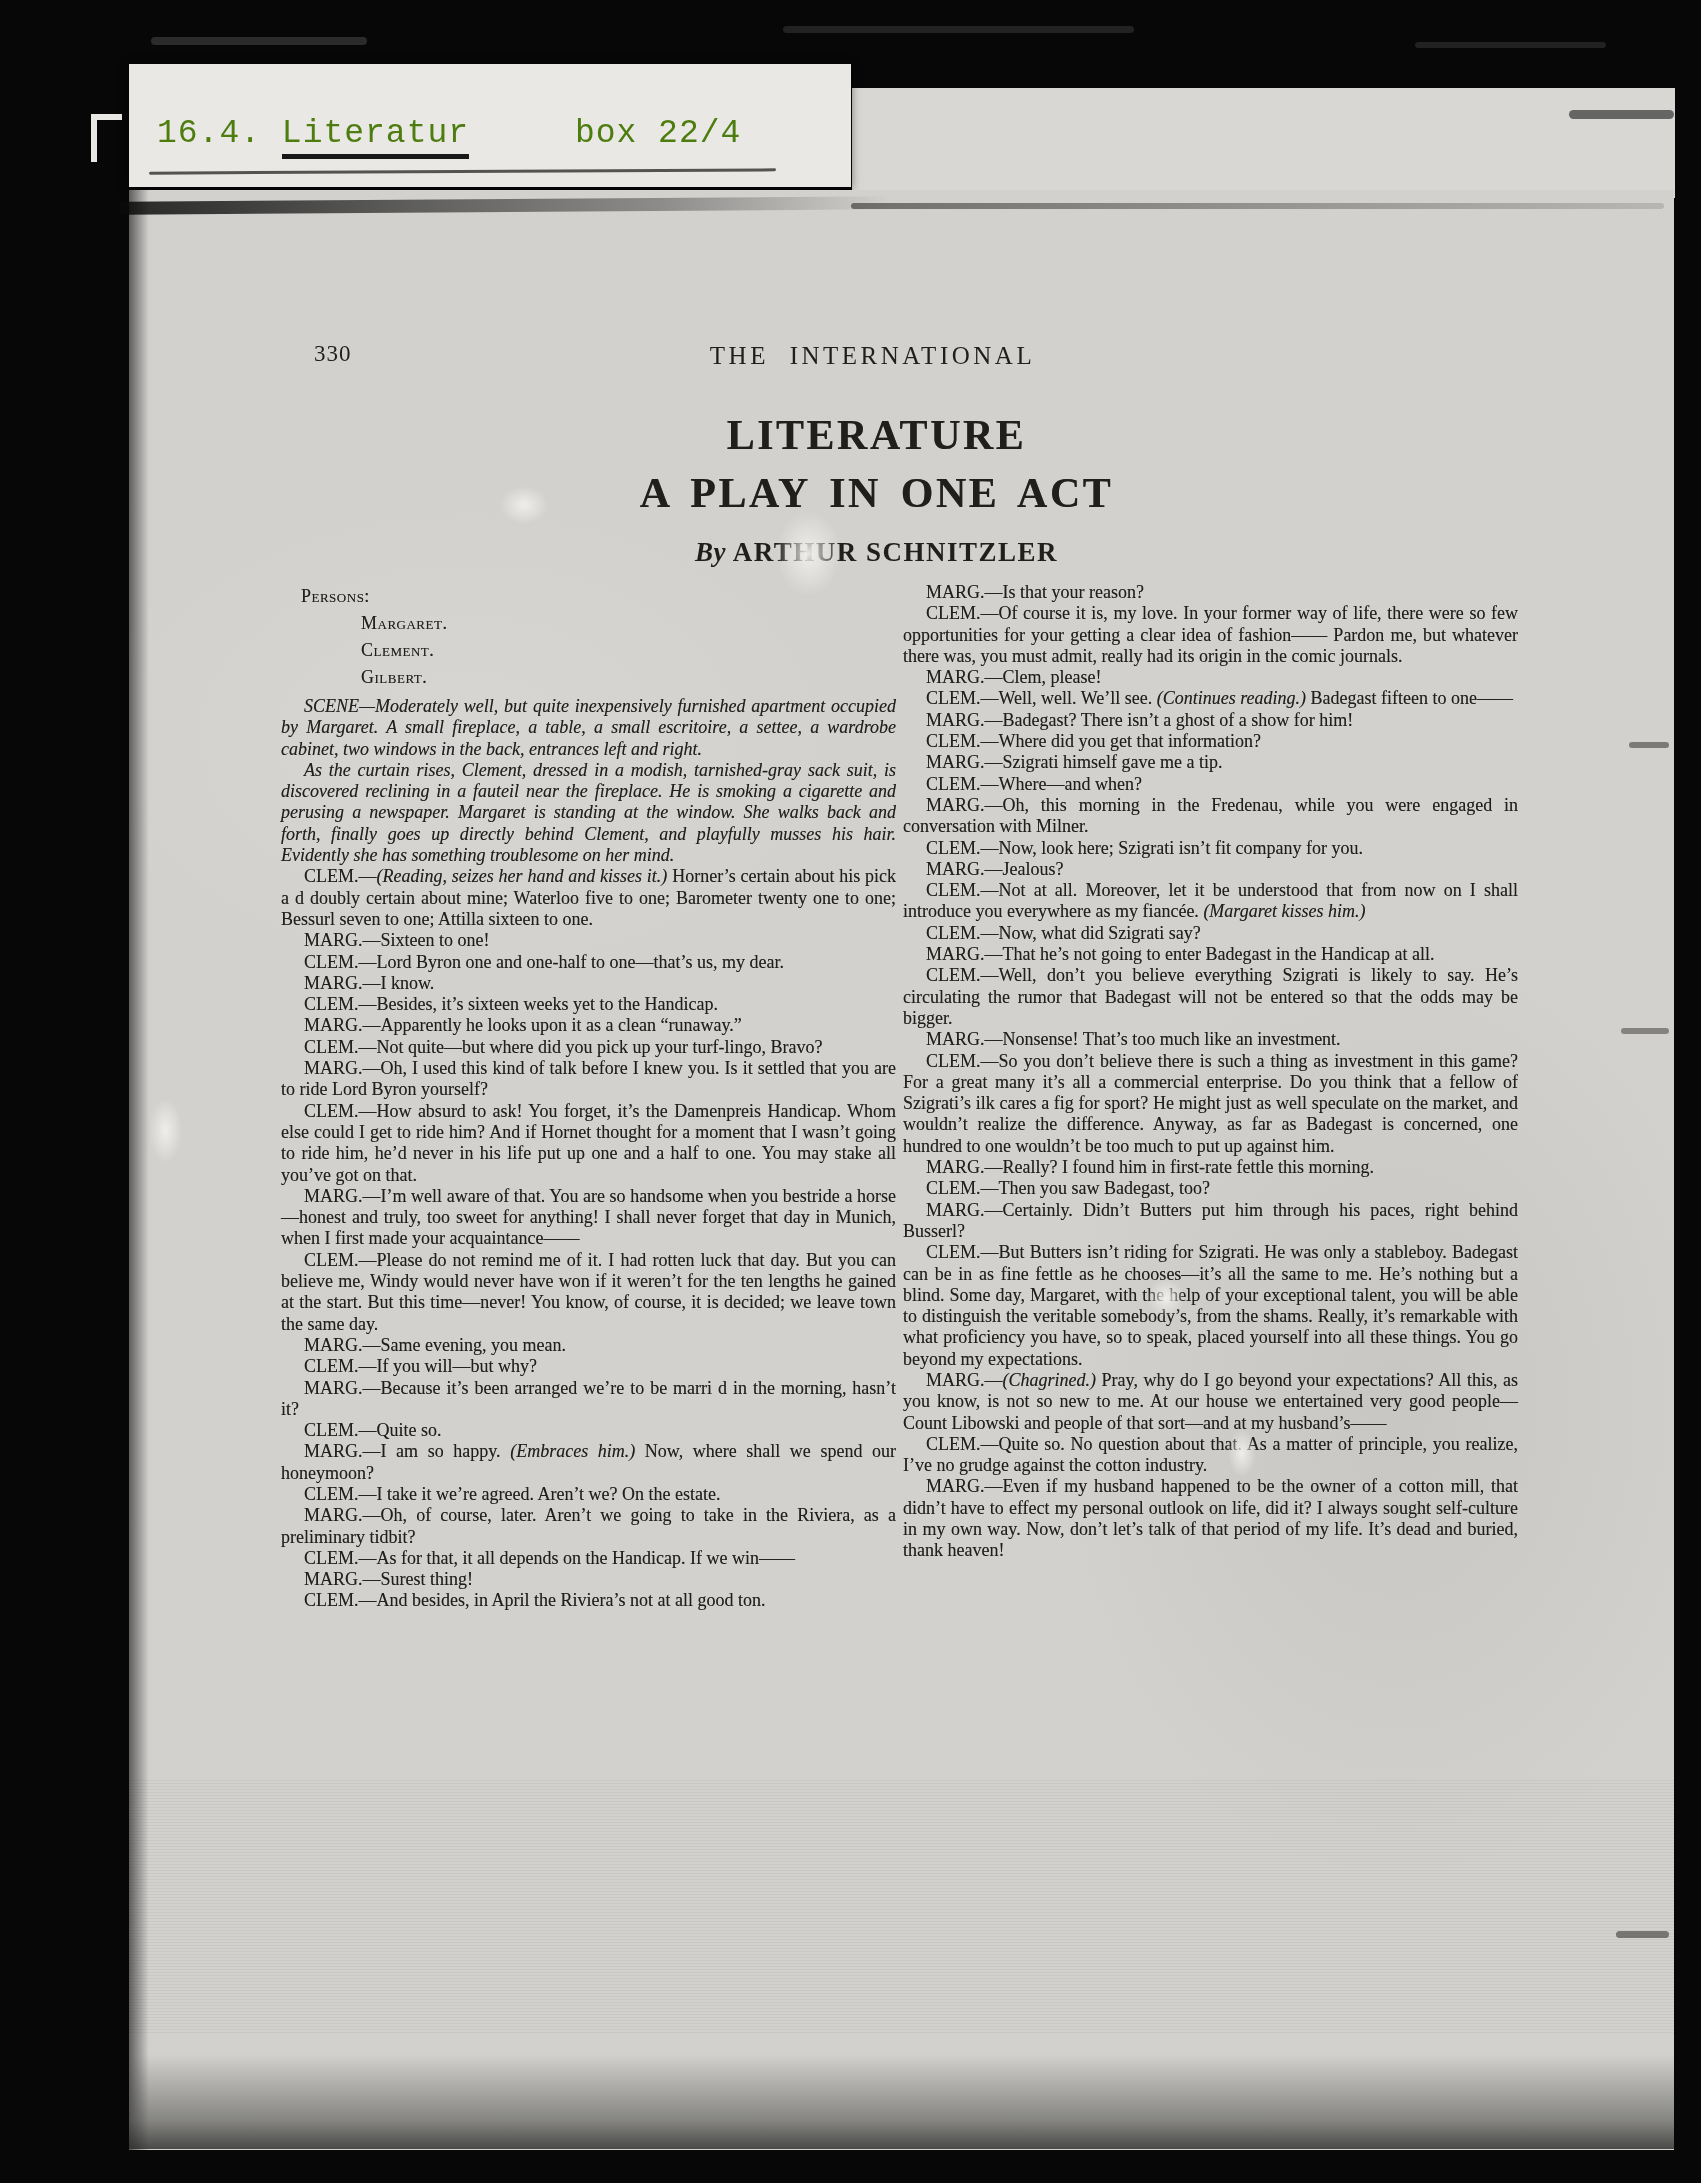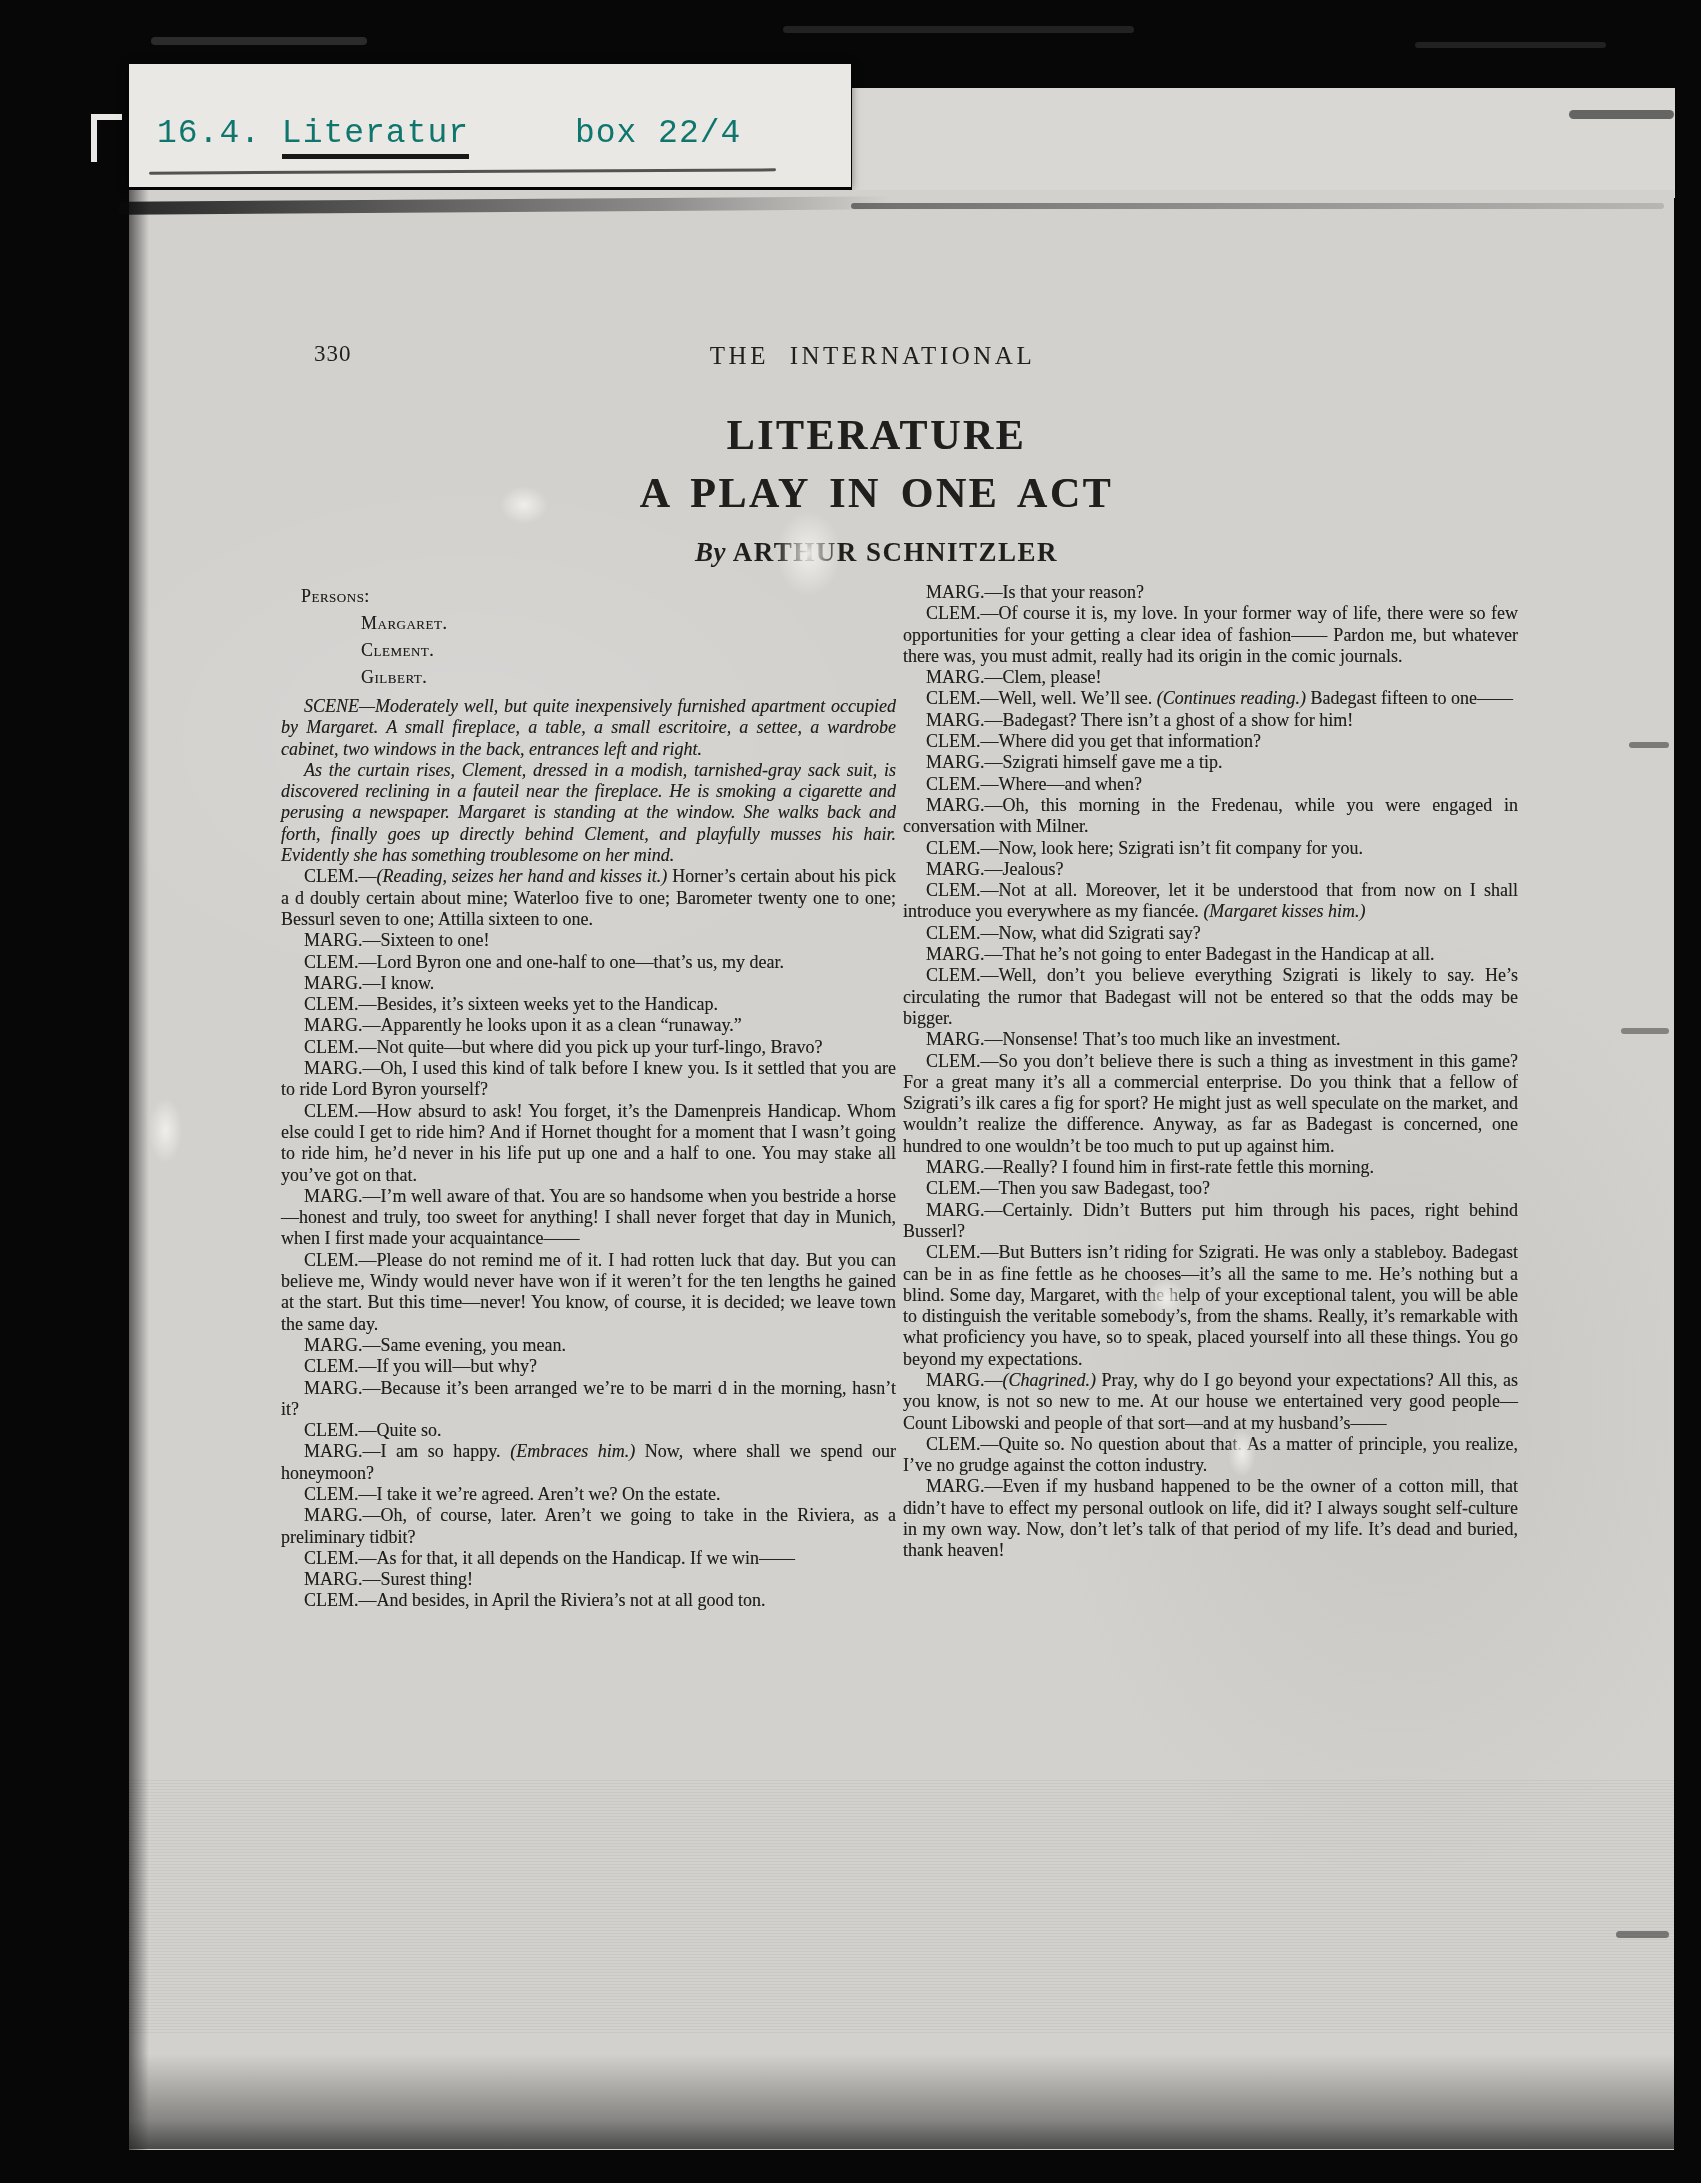--- a/index.html
+++ b/index.html
@@ -11,21 +11,21 @@
   
   .bg-streak { position:absolute; border-radius:4px; }
   .corner-mark-h, .corner-mark-v { position:absolute; background:#e9e8e4; }
 
   
   .label {
     position:absolute; left:129px; top:64px; width:722px; height:123px;
     background:#e9e8e4;
     box-shadow:0 2px 9px rgba(0,0,0,.5);
     font-family:"Liberation Mono", monospace;
-    font-size:33px; color:#0f766e; letter-spacing:1px;
+    font-size:33px; color:#4d7c0f; letter-spacing:1px;
     padding:51px 0 0 28px; box-sizing:border-box;
     white-space:nowrap;
   }
   .label .underlined { border-bottom:5.5px solid #181818; padding-bottom:2px; }
   .label .boxno { margin-left:85px; }
 
   .top-strip {
     position:absolute; left:852px; top:88px; width:823px; height:110px;
     background:#d8d7d3;
   }

